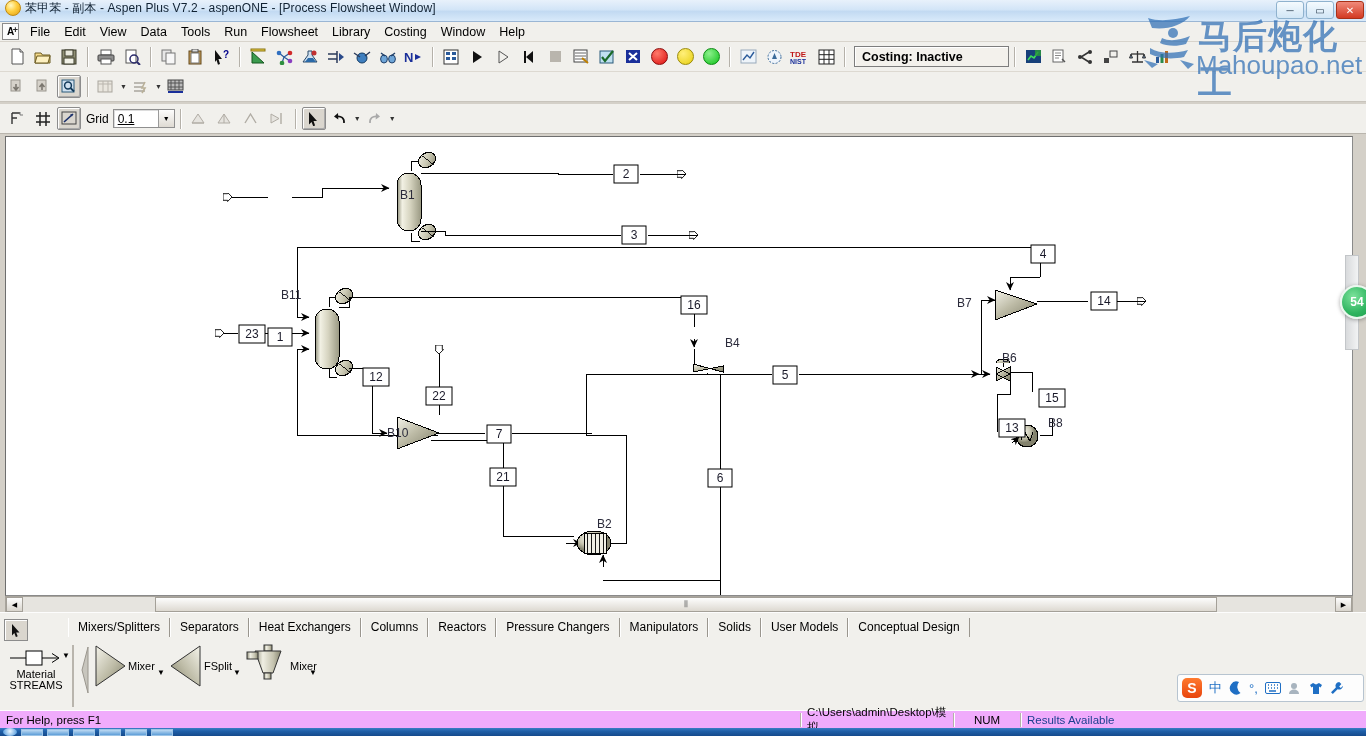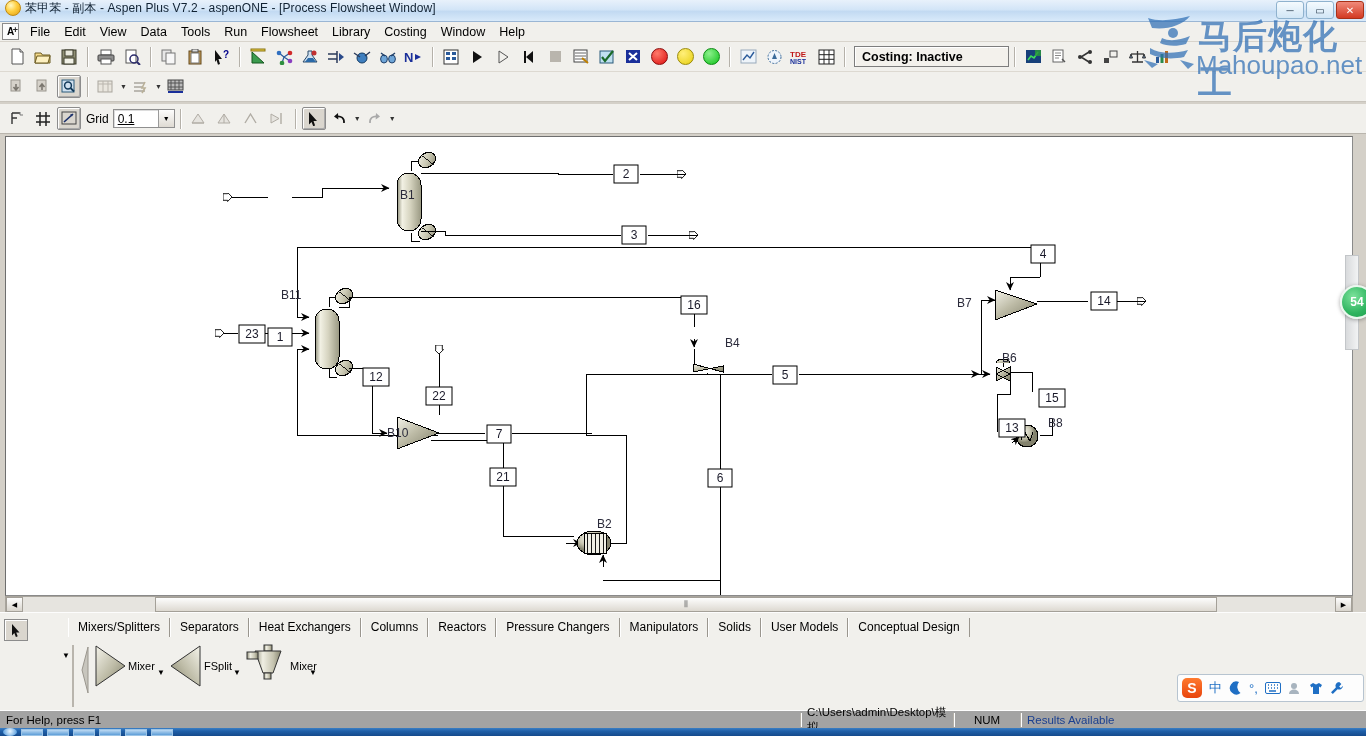--- a/index.html
+++ b/index.html
@@ -134,21 +134,21 @@
      color:#000;white-space:nowrap;}
   .ptab.active{ font-weight:normal; }
   #modelrow{ position:absolute;left:80px;top:28px;height:68px;display:flex;align-items:flex-start; }
   .model{ width:62px;display:flex;flex-direction:row;align-items:center;font-size:11px;}
   .model .gl{ height:50px;display:flex;align-items:center;justify-content:center;}
   .mdrop{ width:14px;height:62px;display:flex;align-items:center;justify-content:center;font-size:8px;}
 
   
   #statusbar{
     position:absolute;left:0;top:710px;width:1366px;height:18px;
-    background:#a3a3a3;border-top:1px solid #fdfdfd;
+    background:#f0abfc;border-top:1px solid #fdfdfd;
     font-size:11.5px;display:flex;align-items:center;
   }
   #statusbar .cell{ height:16px;display:flex;align-items:center;padding:0 6px; }
   #statusbar .div{ width:1px;height:14px;background:#b5b1a9;box-shadow:1px 0 0 #fff;}
   .res{ color:#1a3f8f; }
 
   
   #taskbar{
     position:absolute;left:0;top:728px;width:1366px;height:8px;
     background:linear-gradient(to bottom,#3a7ec4 0%,#1f5fa8 40%,#154a8c 100%);
@@ -817,20 +817,30 @@
   </div>
 </div>
 
 <div id="palette">
   <div id="palarrow">
     <svg width="13" height="14" viewBox="0 0 13 14">
         <path d="M2 1l7.5 8.5H6.2l1.5 3.8-1.8.8L4.3 10 2 12.4z" fill="#111"></path>
       </svg>
   </div>
 
+  <div id="streamsbox">
+    <svg width="56" height="22" viewBox="0 0 56 22">
+      <path d="M2 11 H18" stroke="#000"></path>
+        <rect x="18" y="4" width="16" height="14" fill="#fff" stroke="#000"></rect>
+      <path d="M34 11 H50" stroke="#000"></path>
+        <path d="M44 6.5l7 4.5-7 4.5" fill="none" stroke="#000"></path>
+    </svg>
+    <div class="lbl">Material</div>
+    <div class="lbl">STREAMS</div>
+  </div>
   <div style="position:absolute;left:62px;top:38px;font-size:8px;">▼</div>
   <div id="streamsep"></div>
 
   <div id="tabstrip">
     <div class="ptab active">Mixers/Splitters</div>
     <div class="ptab">Separators</div>
     <div class="ptab">Heat Exchangers</div>
     <div class="ptab">Columns</div>
     <div class="ptab">Reactors</div>
     <div class="ptab">Pressure Changers</div>

